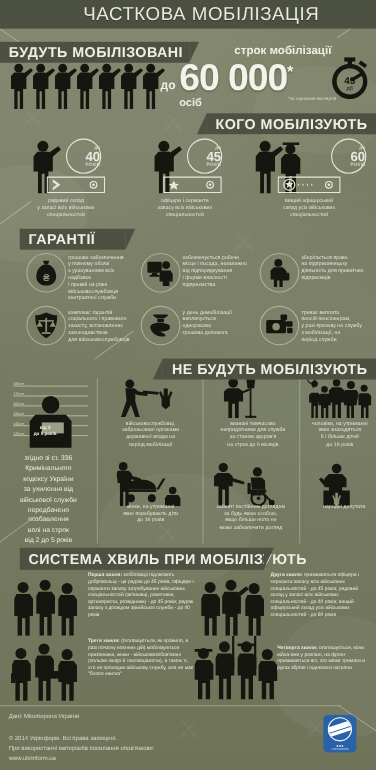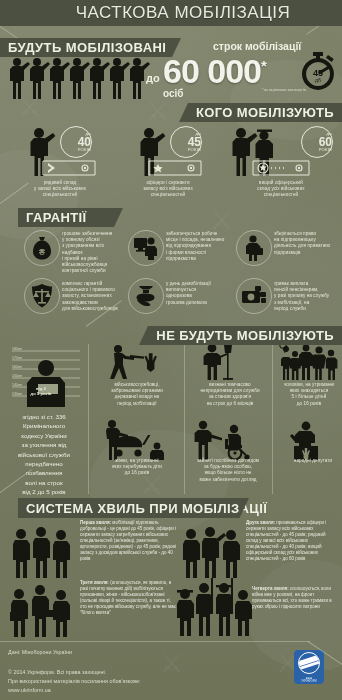--- a/index.html
+++ b/index.html
@@ -515,21 +515,21 @@
       <g transform="translate(16,28) scale(.4)" fill="#8a8f74">
         <path d="M10 0 l3 0 l0 14 l4 -9 l3 1.6 l-4 11 l0 8 l-6 5 l-6 -5 l0 -8 l-4 -11 l3 -1.6 l4 9 l0 -14z"></path>
       </g>
     </g>
       </svg>
   </div>
   <div class="abs cap" style="left:284px;top:458px;width:58px;">народні депутати</div>
 
   <div class="diag" style="left:-4px;top:495px;width:44px;transform:rotate(-36deg);"></div>
   <div class="sec-head" style="left:18px;top:498px;width:206px;height:20px;font-size:13px;">
-    <span>СИСТЕМА ХВИЛЬ ПРИ МОБІЛІЗАЦІЇ</span>
+    <span>СИСТЕМА ХВИЛЬ ПРИ МОБІЛІЗУЮТЬ</span>
   </div>
 
   <div class="abs" style="left:12px;top:524px;">
     <svg width="62" height="54" viewBox="0 0 62 54">
         <g fill="#14160f">
       <g transform="translate(0,4)">
         <circle cx="9" cy="6" r="5"></circle>
             <path d="M3 12 h12 l3 4 v16 h-3 v18 h-4 v-16 h-3 v16 h-4 v-18 h-3 v-16z"></path>
       </g>
       <g transform="translate(20,2)">

